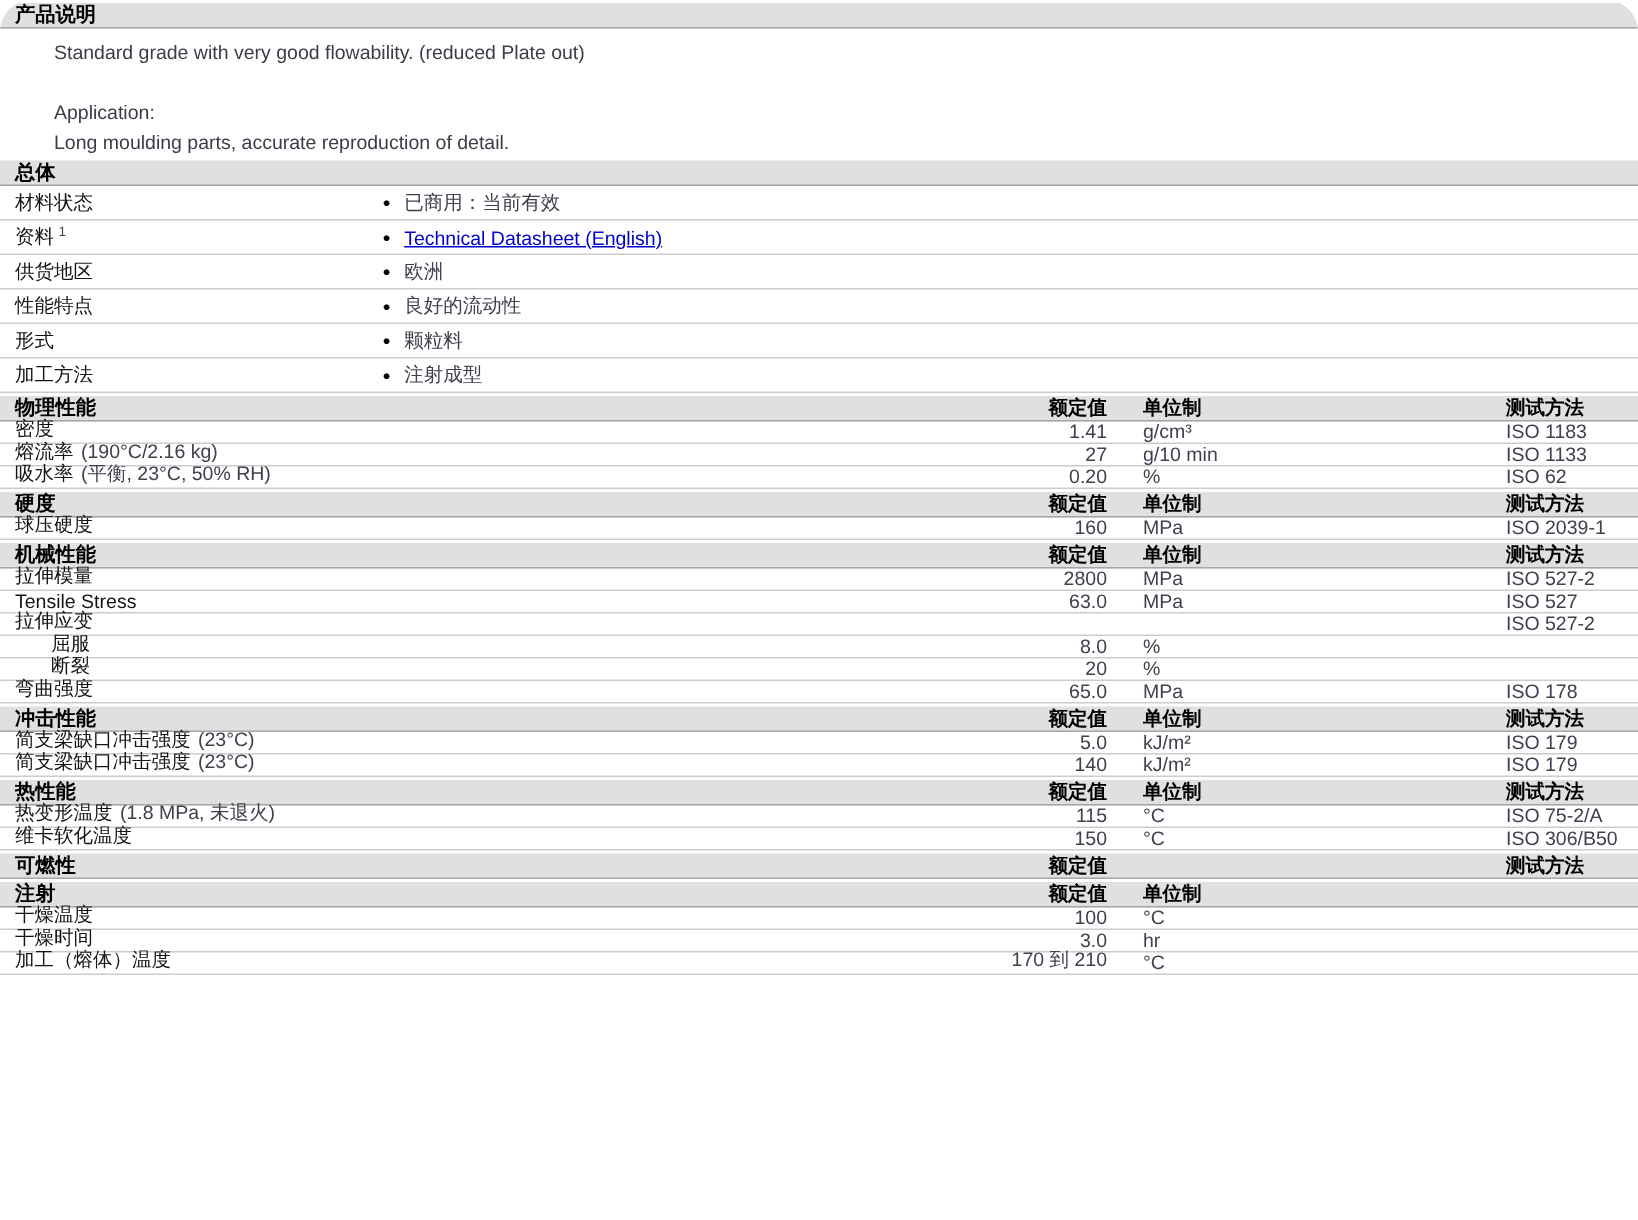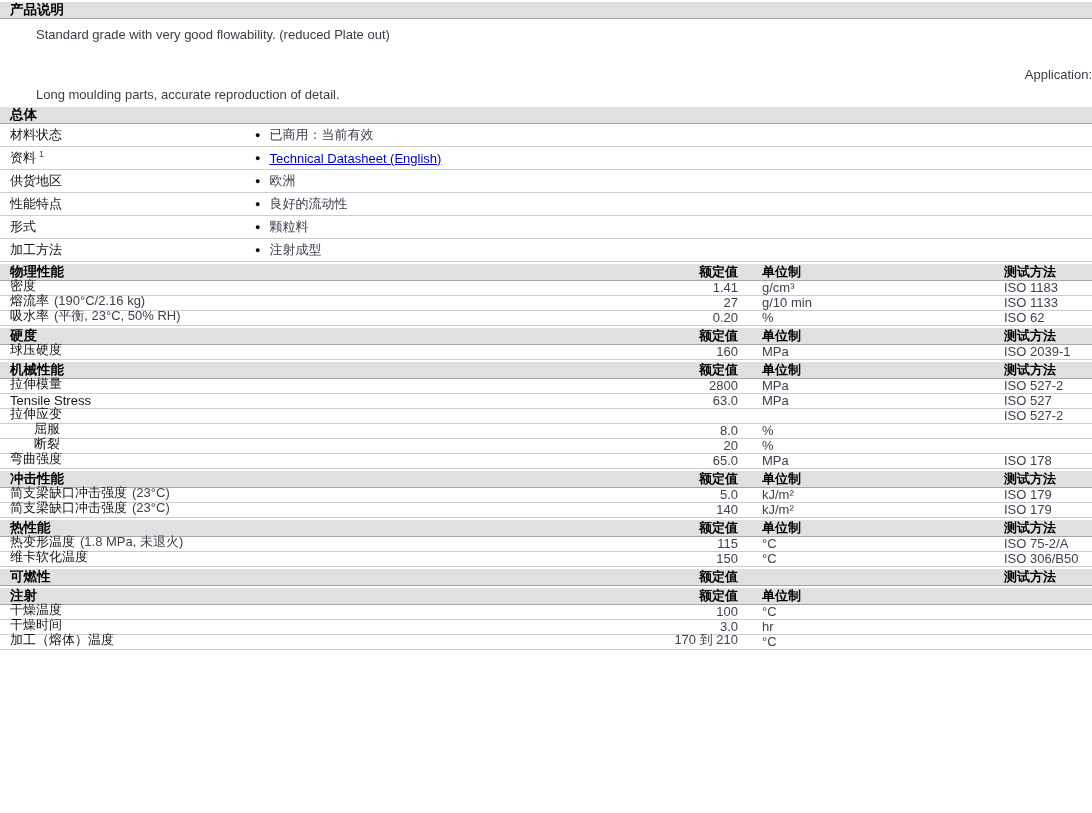--- a/index.html
+++ b/index.html
@@ -1,20 +1,20 @@
 <!DOCTYPE html>
 <html><head>
 <meta charset="utf-8">
 <style>
   * { box-sizing: border-box; }
   html, body { margin: 0; padding: 0; background: #ffffff; }
   .page {
     width: 1092px; height: 813px; overflow: hidden;
     font-family: "Liberation Sans", "DejaVu Sans", sans-serif;
-    font-size: 13px; color: #16161a; background: #ffffff;
+    font-size: 13px; color: #16161a; background: #ffffff; border-radius: 21px;
   }
   
   .sbar {
     display: flex; align-items: center;
     height: 17px; margin-top: 2px;
     background: #e0e0e0; border-bottom: 1px solid #a6a6a6;
     font-weight: bold; color: #000;
   }
   .sbar .c-label { font-size: 13.5px; }
   
@@ -40,21 +40,21 @@
   }
   .g-label { width: 255px; padding-left: 10px; color: #141418; white-space: nowrap; }
   .g-label sup { font-size: 9px; color: #40404f; margin-left: 3px; }
   .g-value { flex: 1; display: flex; align-items: center; color: #141418; }
   .bullet { font-size: 9px; margin-right: 9px; color: #000; }
   .link { color: #0000cc; text-decoration: underline; cursor: pointer; }
   
   .desc { height: 86px; color: #3c3c48; margin-left: 26px; }
   .desc p { margin: 0; padding-left: 10px; line-height: 14px; }
   .p1 { padding-top: 9px; }
-  .p2 { padding-top: 26px; text-align: right; }
+  .p2 { padding-top: 26px; }
   .p3 { padding-top: 6px; }
 </style>
 </head>
 <body>
 
 <div class="page">
 
   <div class="sbar">
     <div class="c-label">产品说明</div>
   </div>

